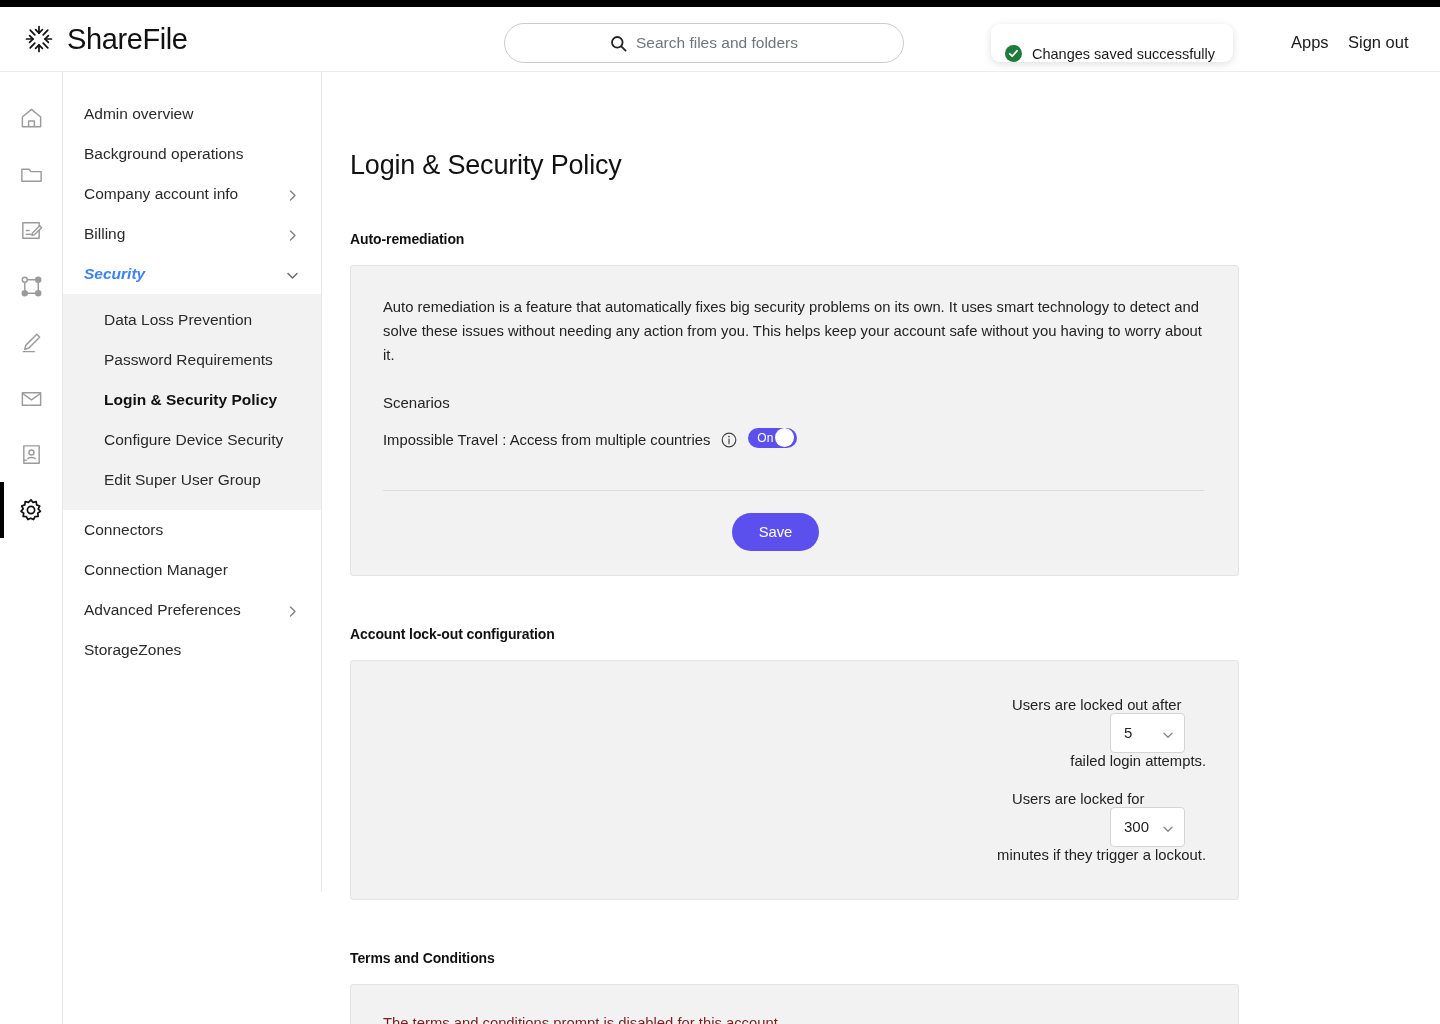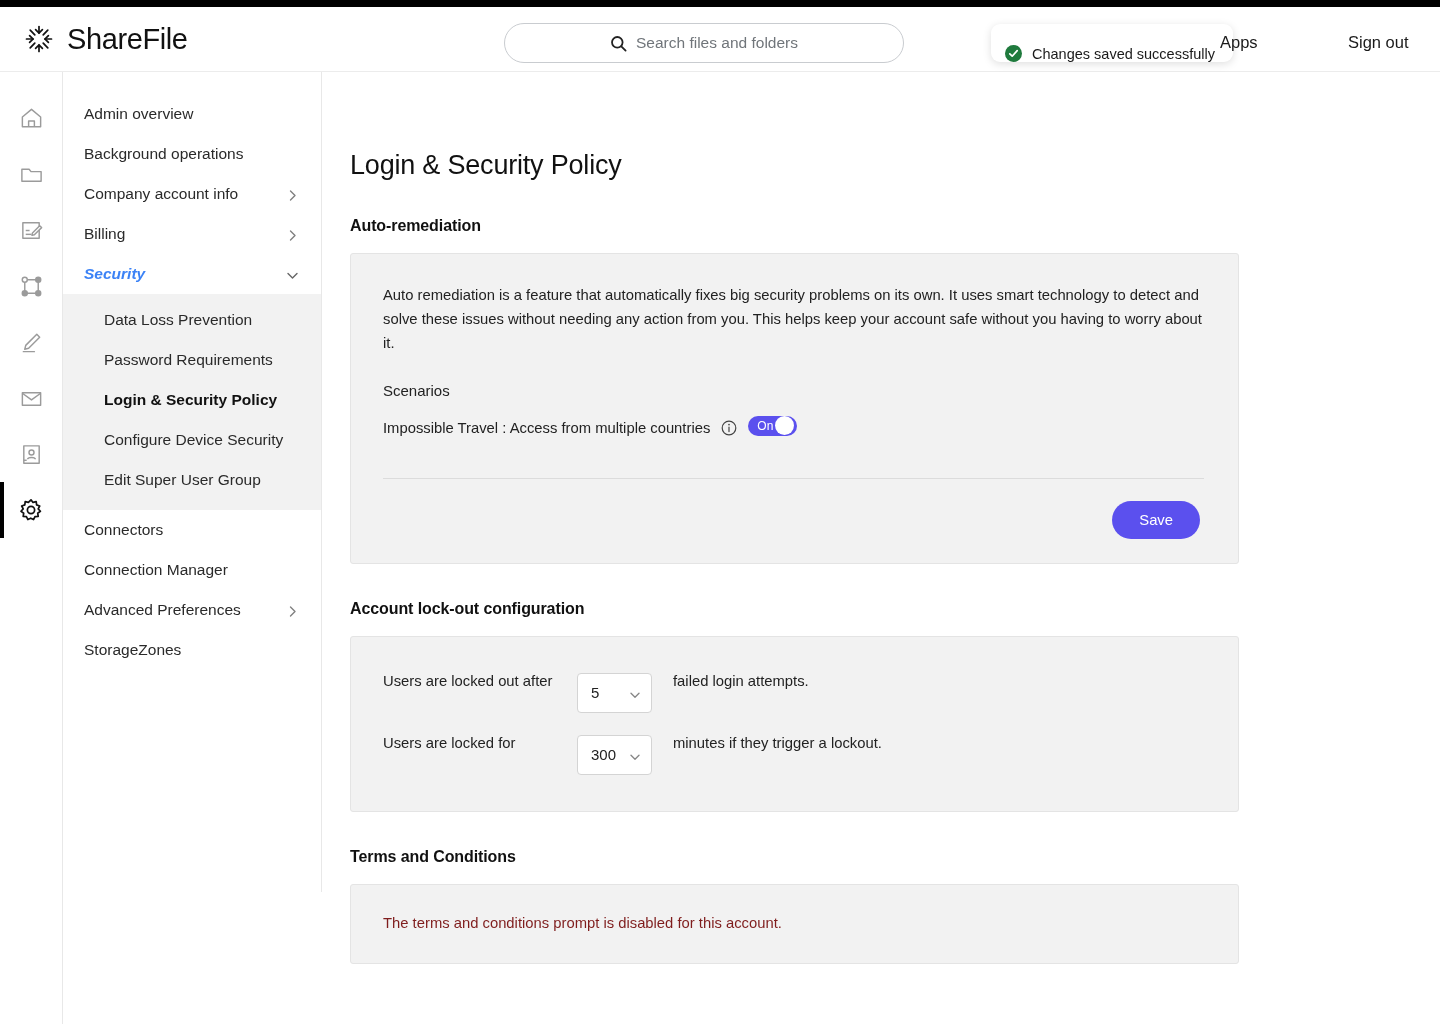--- a/index.html
+++ b/index.html
@@ -41,21 +41,21 @@
     box-shadow: 0 2px 9px rgba(0,0,0,0.13);
     display: flex; align-items: flex-end; gap: 10px;
     padding-left: 14px;
   }
   .toast-ico { width: 17px; height: 17px; flex: 0 0 17px; }
   .toast-text { font-size: 14.5px; color: #1a1a1a; }
 
   .hdr-link {
     position: absolute; font-size: 16.5px; color: #1a1a1a; cursor: pointer; top: 26px;
   }
-  .hdr-apps { left: 1220px; }
+  .hdr-apps { left: 1291px; }
   .hdr-signout { left: 1348px; }
 
   
   .body-wrap { display: flex; height: 952px; }
 
   
   .rail {
     width: 63px; flex: 0 0 63px;
     background: #ffffff;
     border-right: 1px solid #e8e8e8;
@@ -91,22 +91,22 @@
   .sub-item {
     height: 40px; display: flex; align-items: center;
     padding-left: 41px; font-size: 15.5px; color: #2a2a2a; cursor: pointer;
   }
   .sub-item.bold { font-weight: 700; color: #111; }
 
   
   .main { flex: 1; padding: 78px 0 0 28px; overflow: hidden; }
   .page-title { font-size: 27px; font-weight: 400; color: #111; letter-spacing: -0.2px; }
   .section-title {
-    font-size: 16px; font-weight: 700; color: #111;
-    margin-top: 36px; margin-bottom: 18px; letter-spacing: -0.1px;
+    font-size: 14px; font-weight: 700; color: #111;
+    margin-top: 50px; margin-bottom: 18px; letter-spacing: -0.1px;
   }
   .card {
     width: 889px; background: #f2f2f2;
     border: 1px solid #e4e4e4; border-radius: 3px;
   }
   .card-pad { padding: 30px 34px 0 32px; }
   .card-text { font-size: 14.8px; line-height: 1.62; color: #222; }
   .scenarios-lbl { font-size: 15px; color: #222; margin-top: 26px; }
   .scenario-row { display: flex; align-items: flex-end; gap: 11px; margin-top: 17px; }
   .scenario-lbl { font-size: 14.8px; color: #222; }
@@ -115,31 +115,31 @@
     width: 49px; height: 20px; border-radius: 13px;
     display: flex; align-items: center; justify-content: flex-start;
     padding: 0 4px; cursor: pointer; position: relative;
   }
   .toggle-lbl { font-size: 12px; color: #fff; margin-left: 5px; font-weight: 400;}
   .knob {
     position: absolute; right: 3px; width: 19px; height: 19px;
     border-radius: 50%; background: #fff;
   }
   .divider { height: 1px; background: #dcdcdc; margin: 42px 34px 0 32px; }
-  .save-row { display: flex; justify-content: flex-end; padding: 22px 38px 24px 0; }
+  .save-row { display: flex; justify-content: center; padding: 22px 38px 24px 0; }
   .btn-save {
     border: none; cursor: pointer;
     padding: 11px 27px; border-radius: 22px;
     font-size: 14.8px; color: #fff;
     font-family: "Liberation Sans", sans-serif;
   }
 
   
   .lock-card { padding: 36px 32px 36px 32px; }
-  .lock-row { display: flex; align-items: flex-start; margin-bottom: 22px; }
+  .lock-row { display: flex; align-items: flex-end; margin-bottom: 22px; flex-direction: column; }
   .lock-row:last-child { margin-bottom: 0; }
   .lock-lbl { font-size: 14.8px; color: #222; width: 194px; }
   .select {
     width: 75px; height: 40px; background: #fff;
     border: 1px solid #d4d4d4; border-radius: 4px;
     display: flex; align-items: center; justify-content: space-between;
     padding: 0 10px 0 13px; cursor: pointer; margin-right: 21px;
     font-size: 15px; color: #222;
   }
   .sel-chev { width: 12px; height: 12px; flex: 0 0 12px; opacity: .65; }

